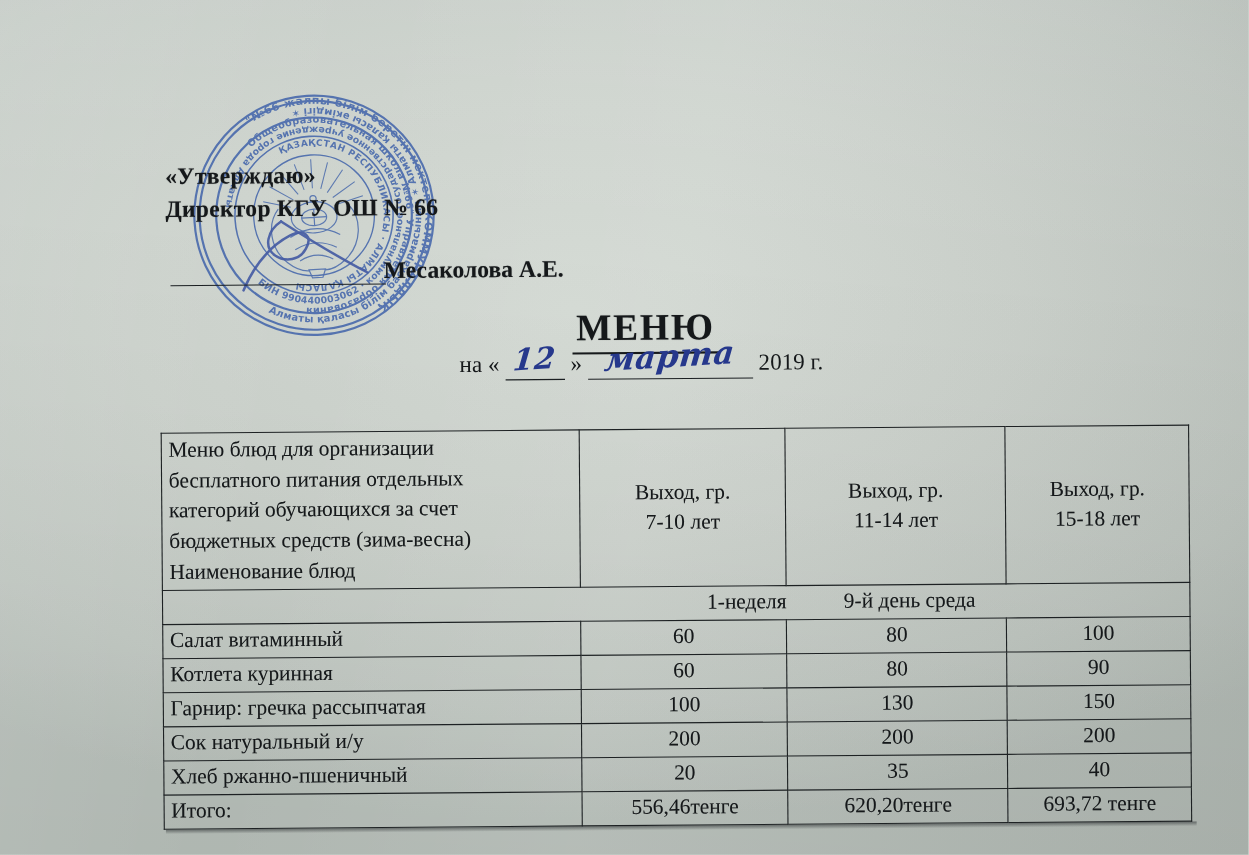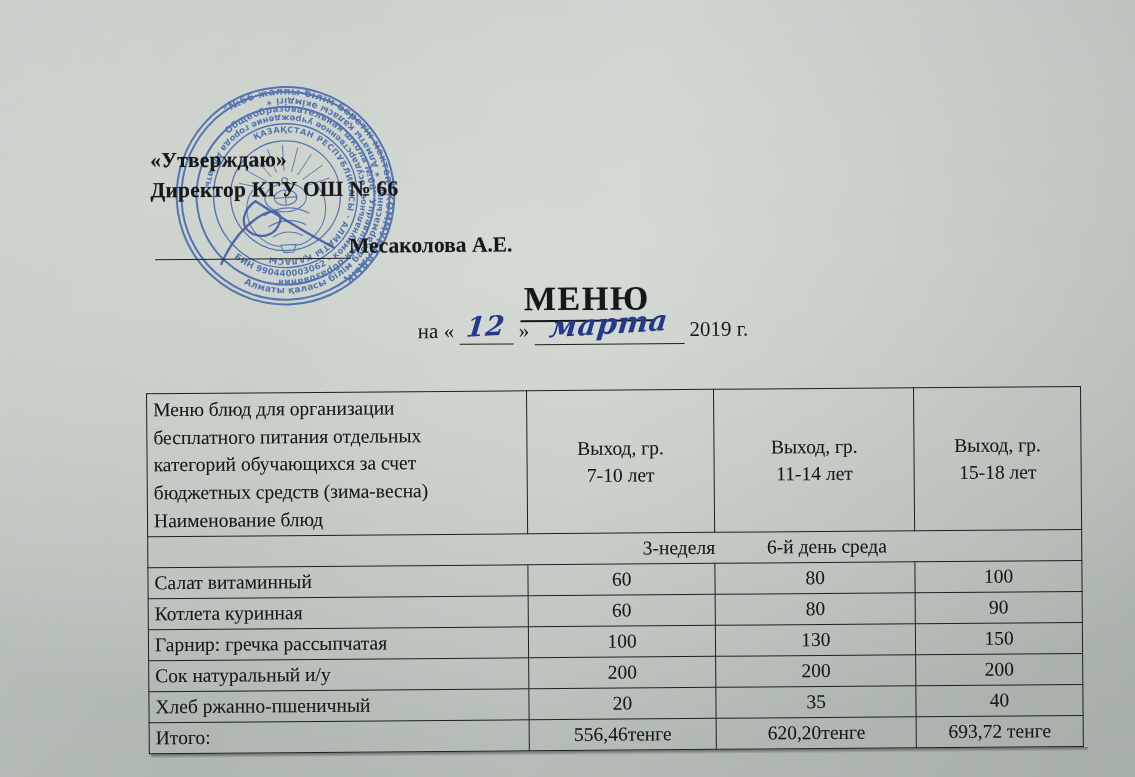--- a/index.html
+++ b/index.html
@@ -246,21 +246,21 @@
         </td>
         <td class="agehdr">
           <span class="ln">Выход, гр.</span>
           <span class="ln">15-18 лет</span>
         </td>
       </tr>
 
       <tr class="dayrow">
         <td colspan="4">
           <span class="inner">
-            <span class="wk">3-неделя</span><span>6-й день среда</span>
+            <span class="wk">1-неделя</span><span>9-й день среда</span>
           </span>
         </td>
       </tr>
 
       <tr class="rowdish">
         <td>Салат витаминный</td>
         <td class="ctr">60</td>
         <td class="ctr">80</td>
         <td class="ctr">100</td>
       </tr>

